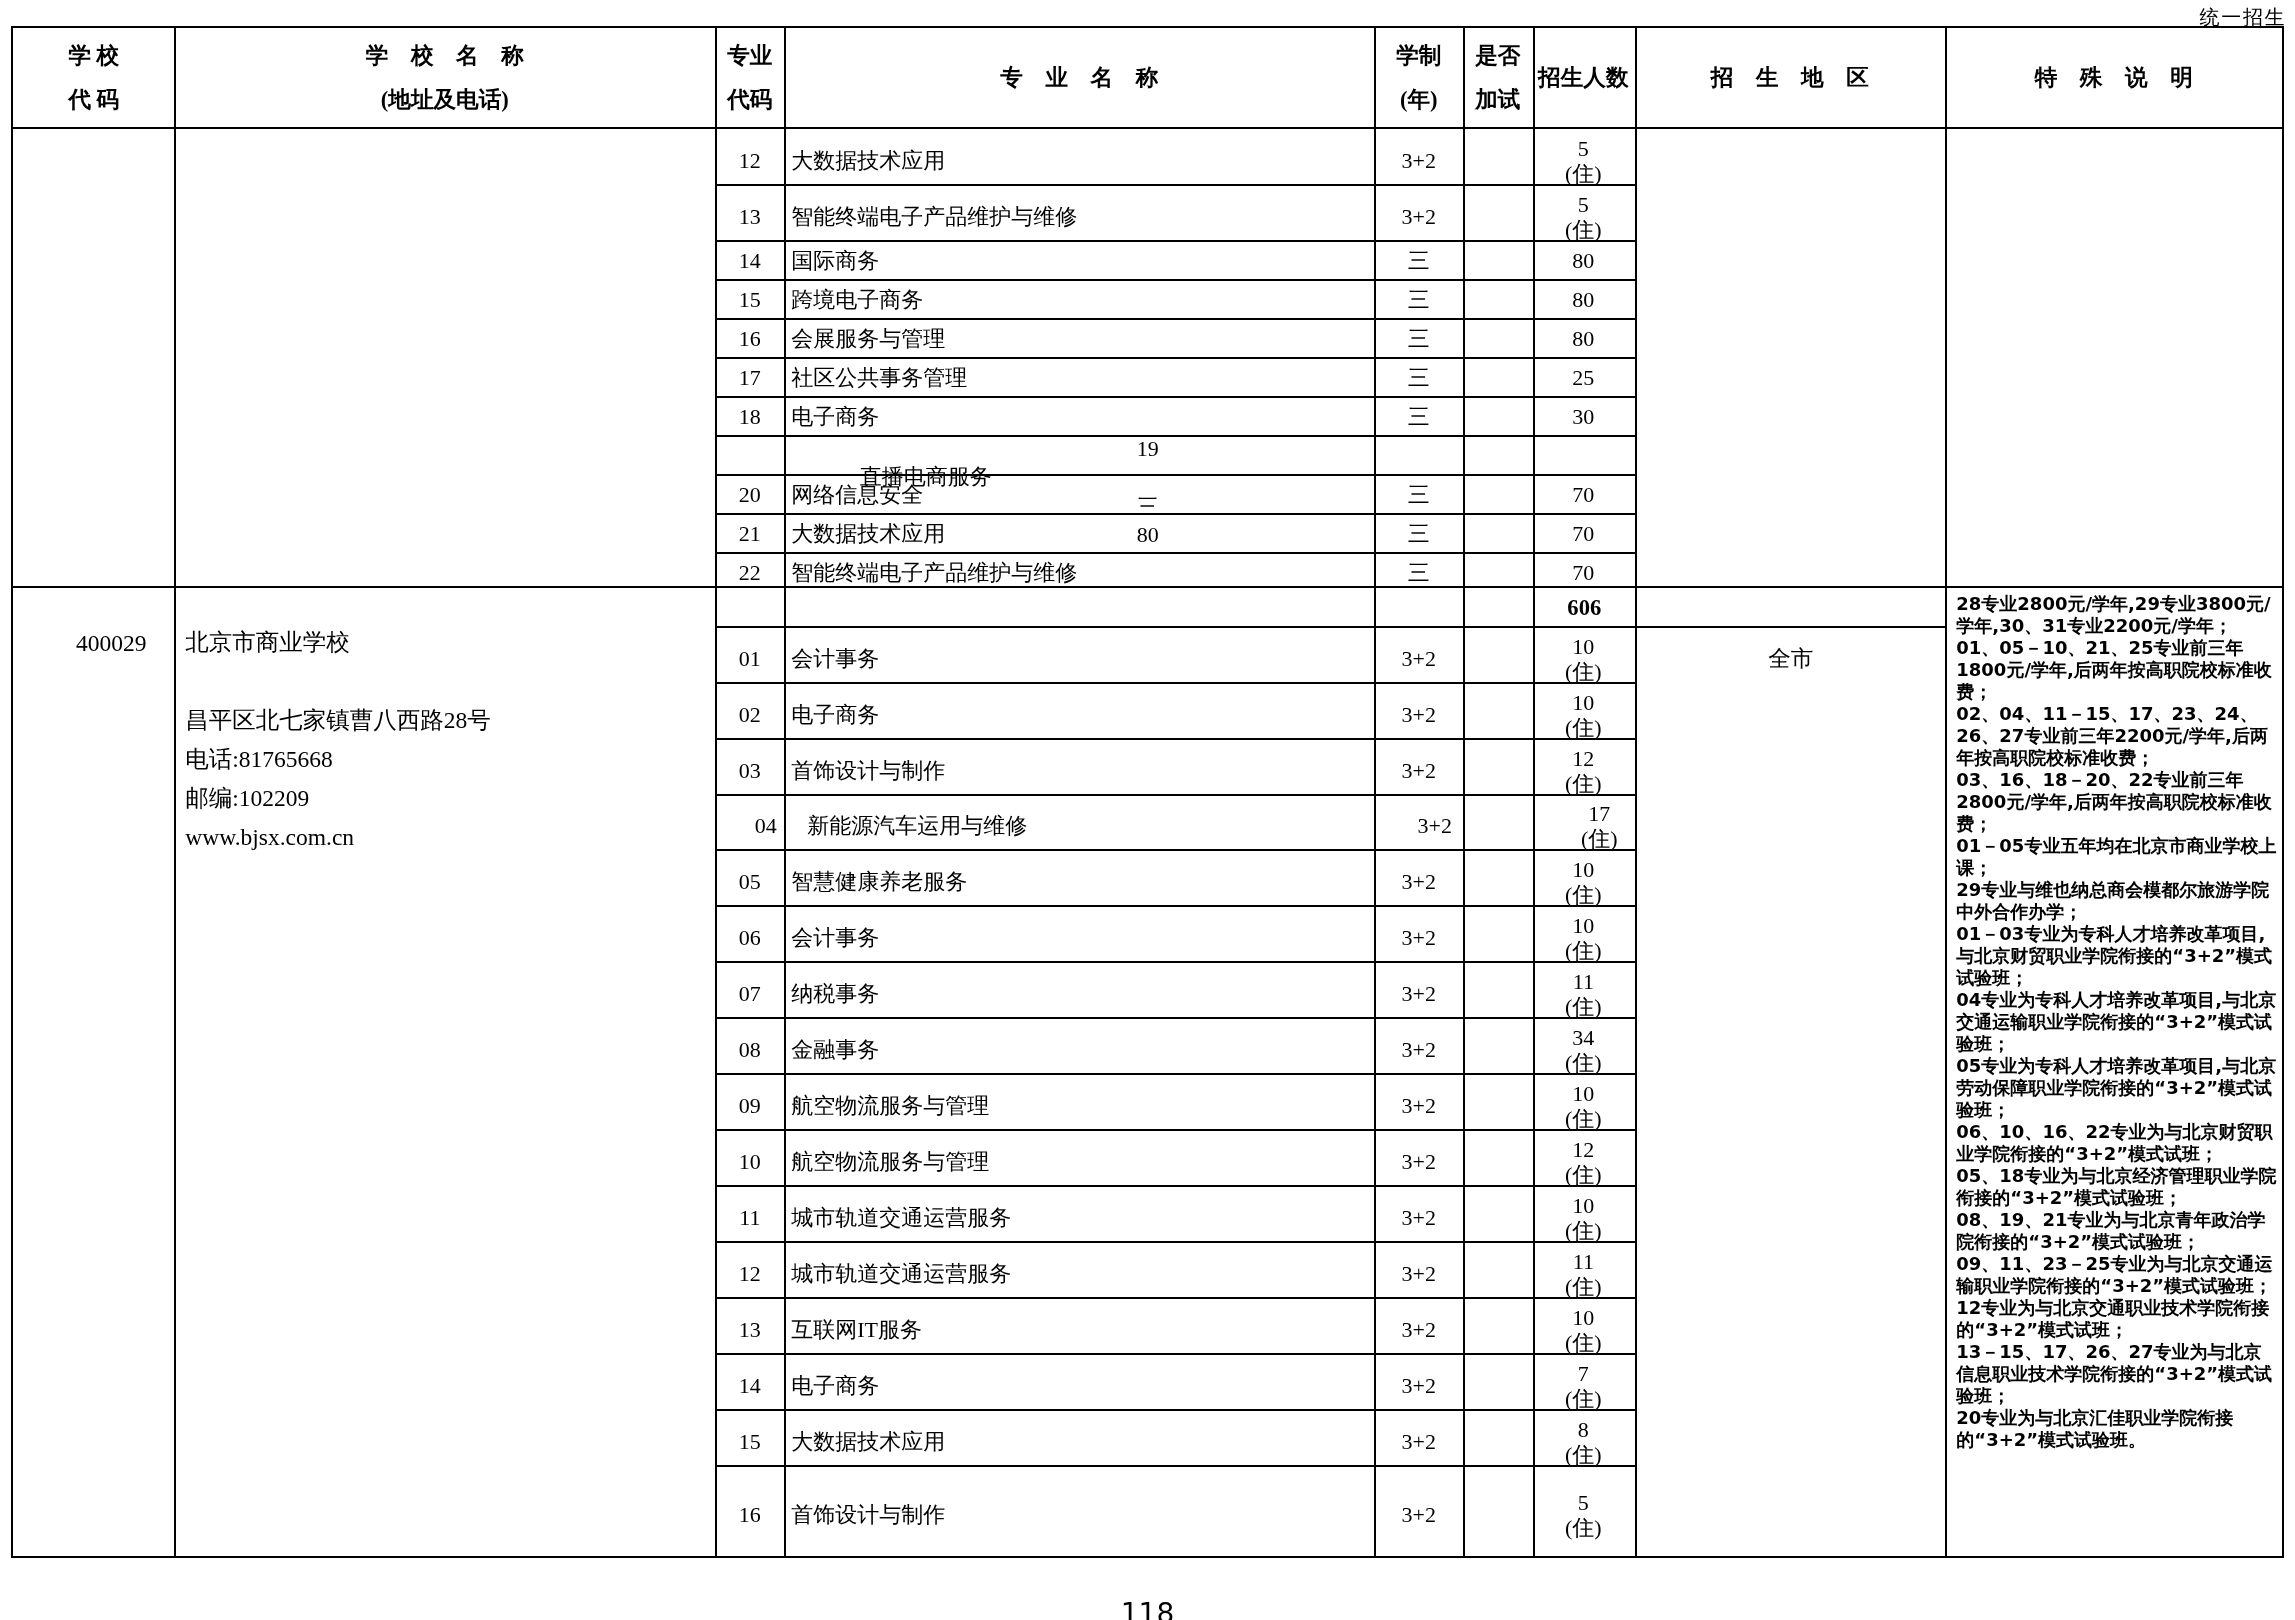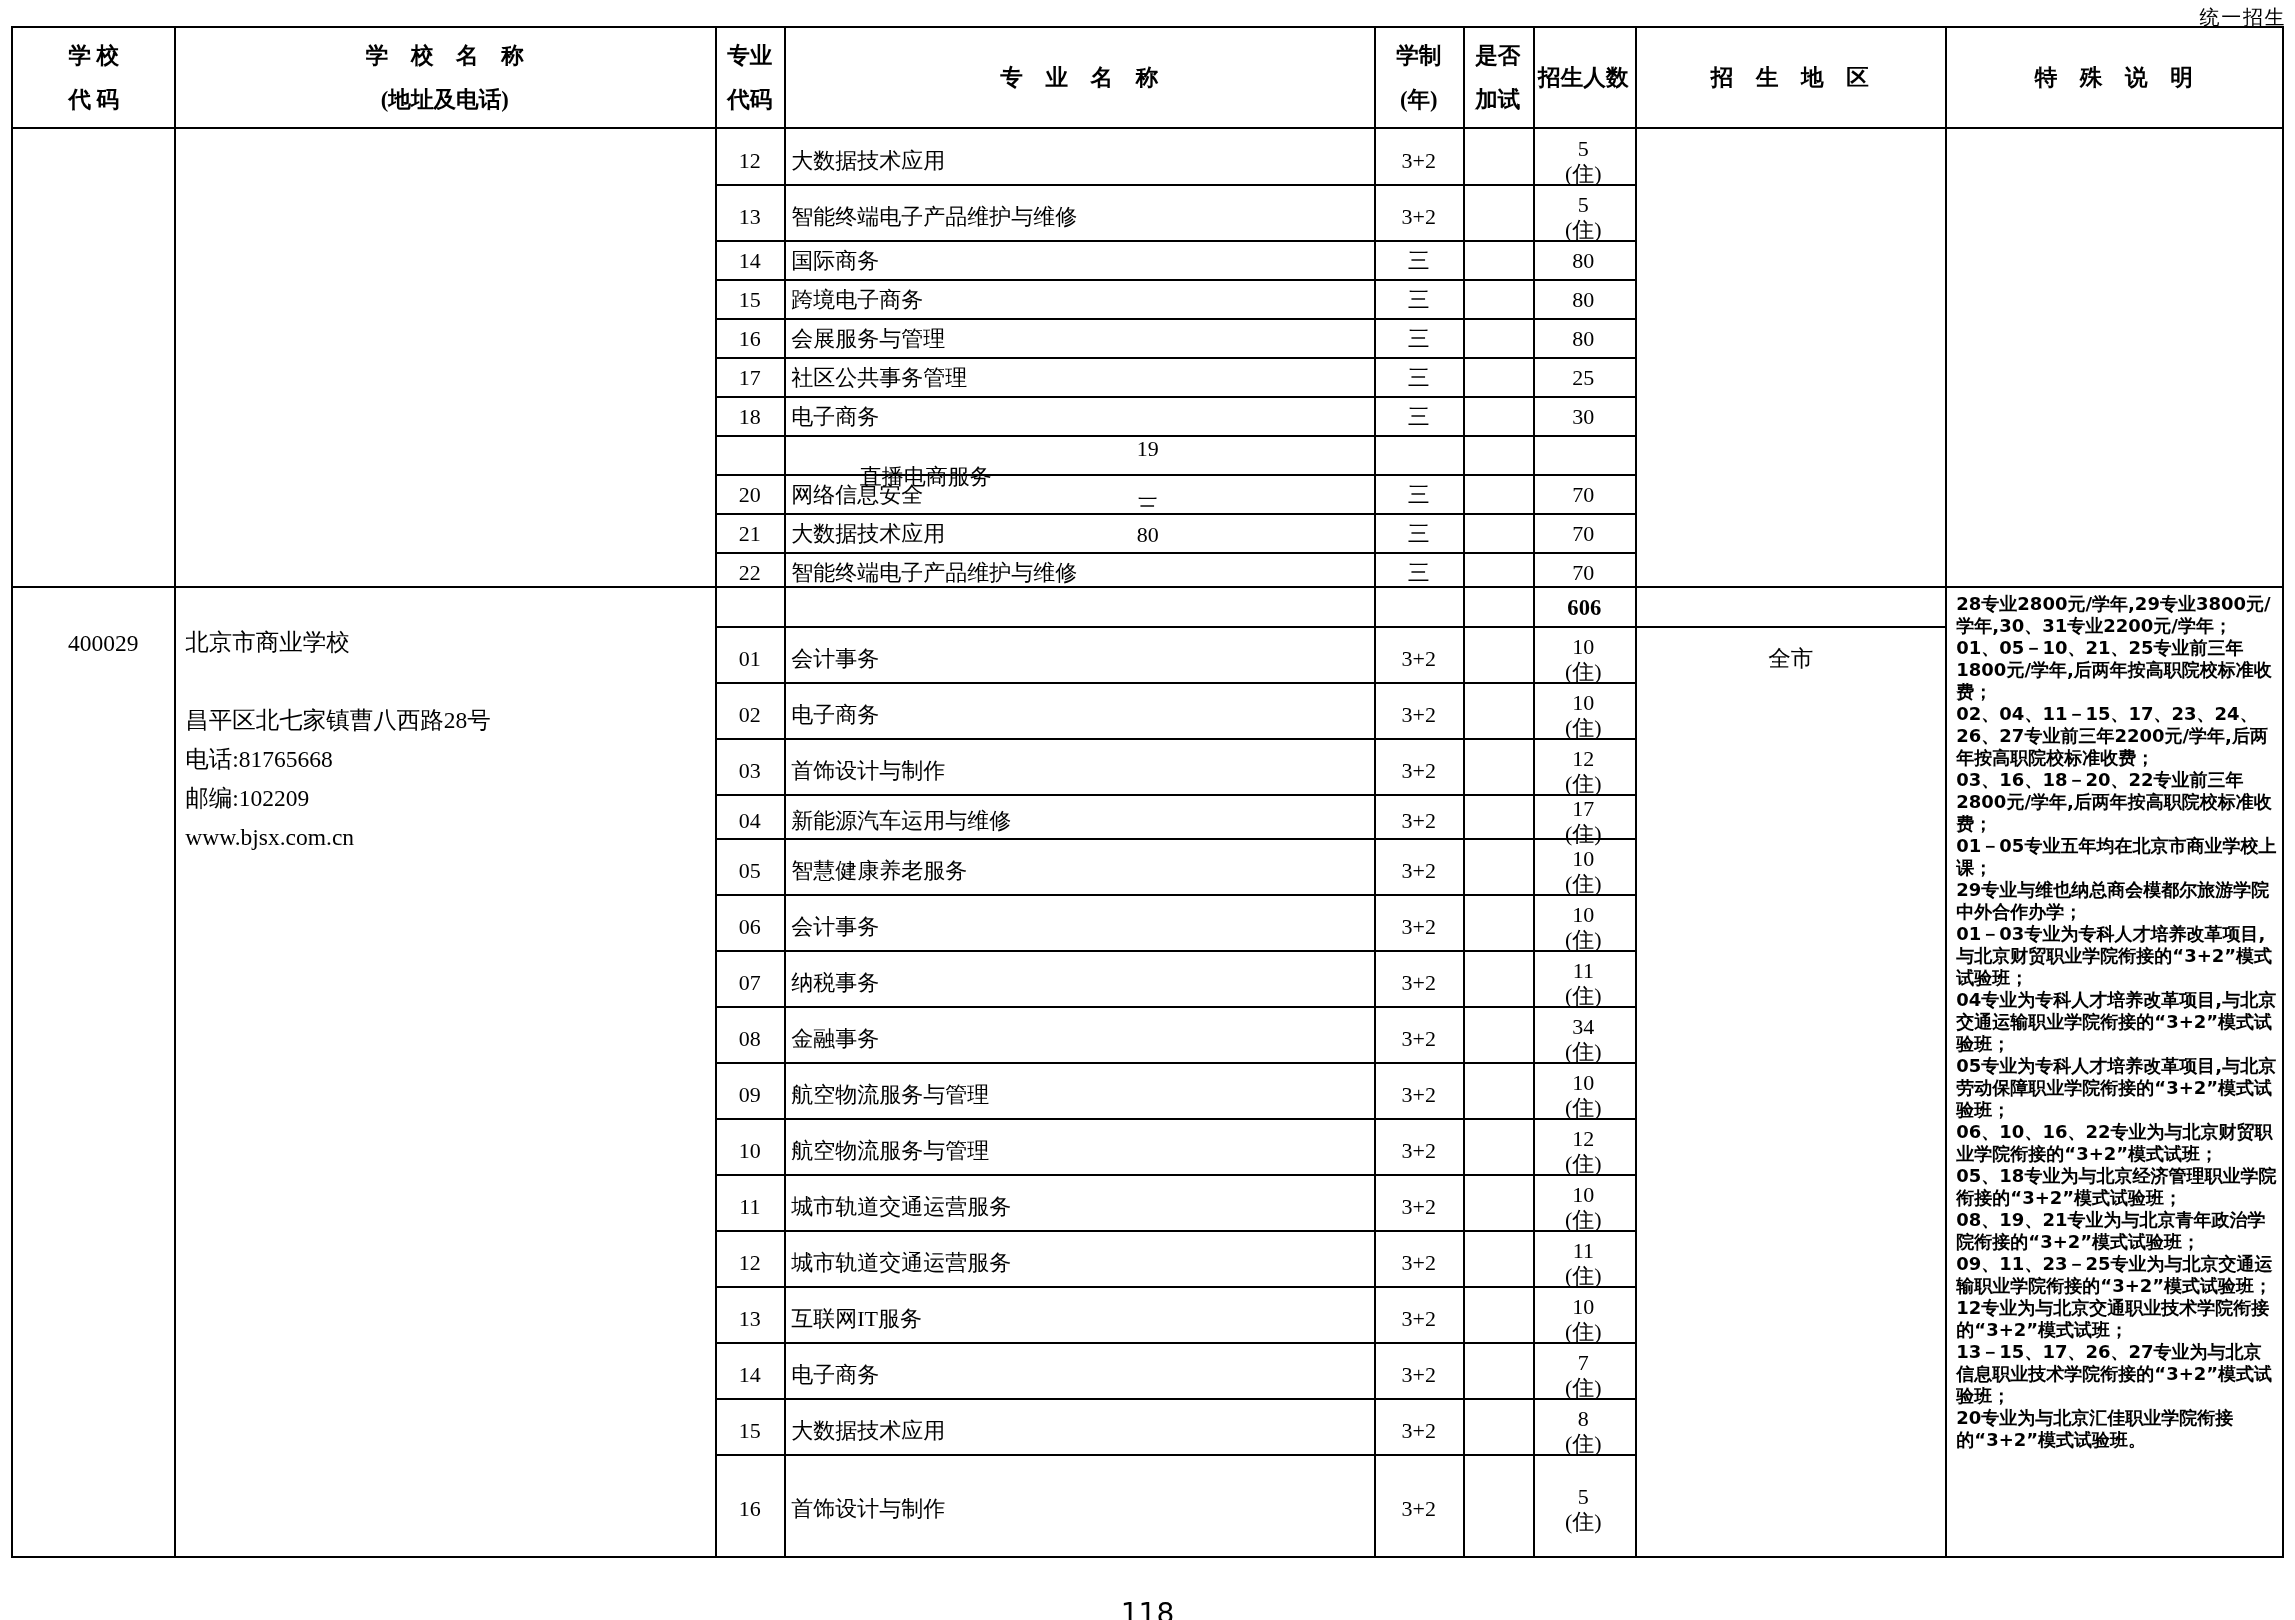--- a/index.html
+++ b/index.html
@@ -34,21 +34,21 @@
   .code{text-align:center;}
   .name{padding-left:7px;}
   .years{text-align:center;}
   .exam{text-align:center;}
   .count{display:flex;flex-direction:column;align-items:center;line-height:25px;}
   
   #total-count{position:absolute;left:1520px;top:560px;width:102px;height:39px;
                display:flex;align-items:center;justify-content:center;
                font-weight:bold;font-size:22.6px;}
   
-  #school-code{position:absolute;left:0;top:602px;width:180px;text-align:center;
+  #school-code{position:absolute;left:8px;top:602px;width:180px;text-align:center;
                font-size:23.5px;}
   #school-block{position:absolute;left:172px;top:598px;width:521px;font-size:23.5px;}
   #school-addr{margin-top:43px;line-height:39px;}
   
   #region{position:absolute;left:1622px;top:615px;width:311px;text-align:center;
           font-size:22.6px;}
   
   #notes{position:absolute;left:1943px;top:565px;width:323px;
          font-family:"DejaVu Sans","Liberation Sans",sans-serif;
          font-weight:bold;font-size:18px;line-height:22px;}
@@ -307,21 +307,21 @@
     <div class="c w4 name">首饰设计与制作</div>
     <div class="c w5 years">3+2</div>
     <div class="c w6 exam"></div>
     <div class="c w7 count">
       <span>12</span>
       <span>(住)</span>
     </div>
     <div class="c w8"></div>
     <div class="c w9"></div>
   </div>
-      <div class="row tall" style="height: 44px;">
+      <div class="row tall" style="height: 55px; padding-left: 16px;">
     <div class="c w1"></div>
     <div class="c w2"></div>
     <div class="c w3 code">04</div>
     <div class="c w4 name">新能源汽车运用与维修</div>
     <div class="c w5 years">3+2</div>
     <div class="c w6 exam"></div>
     <div class="c w7 count">
       <span>17</span>
       <span>(住)</span>
     </div>

